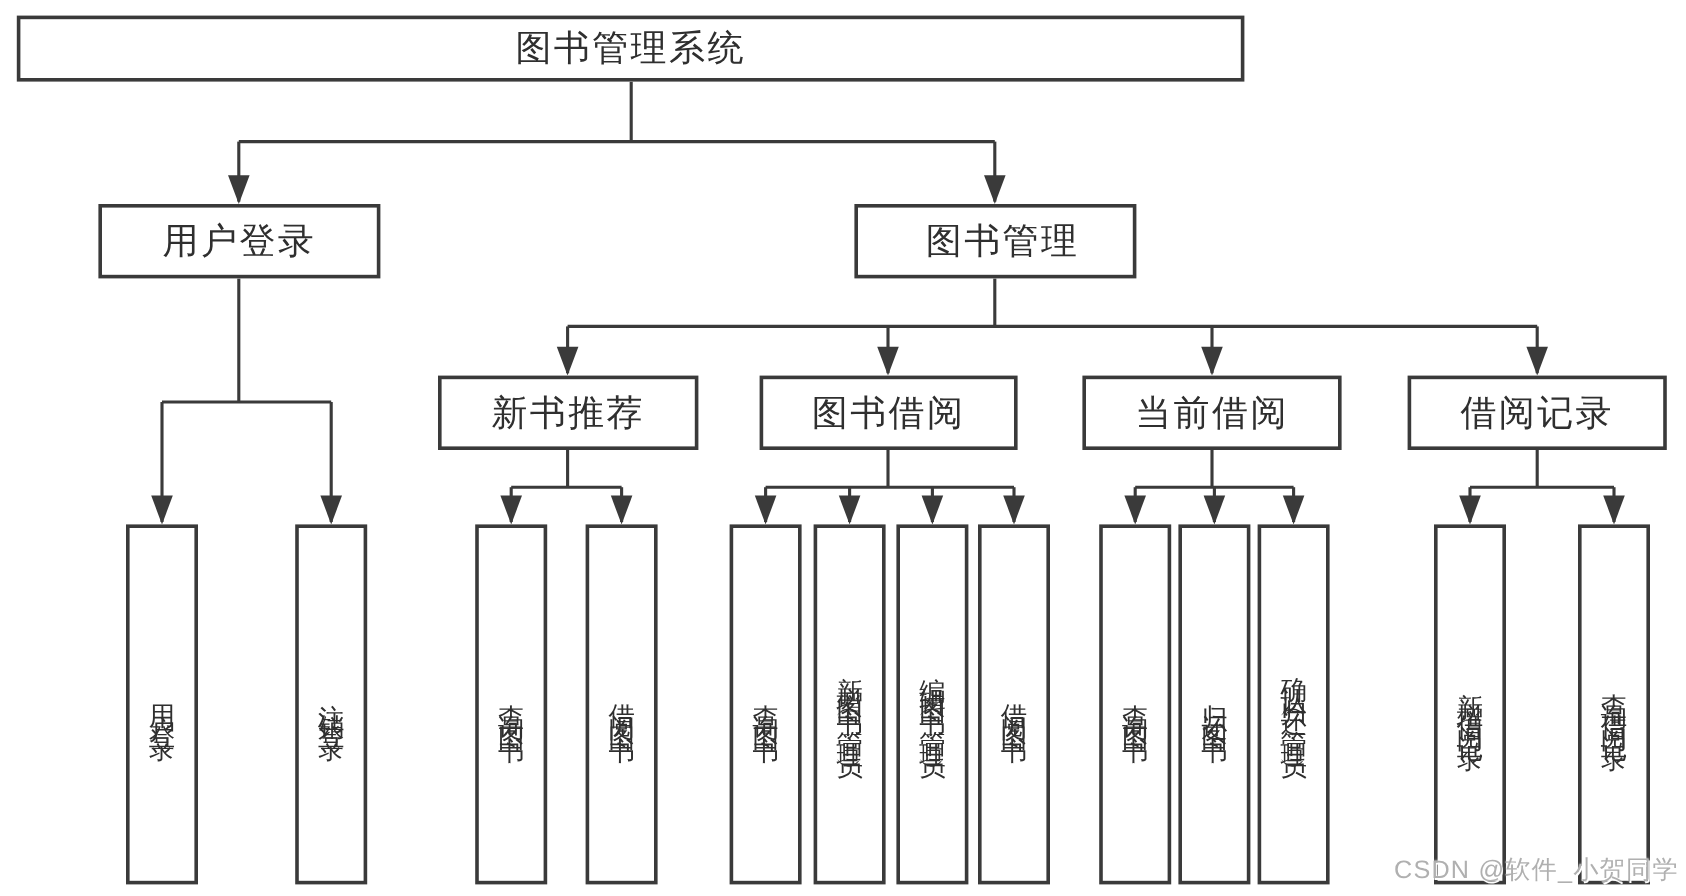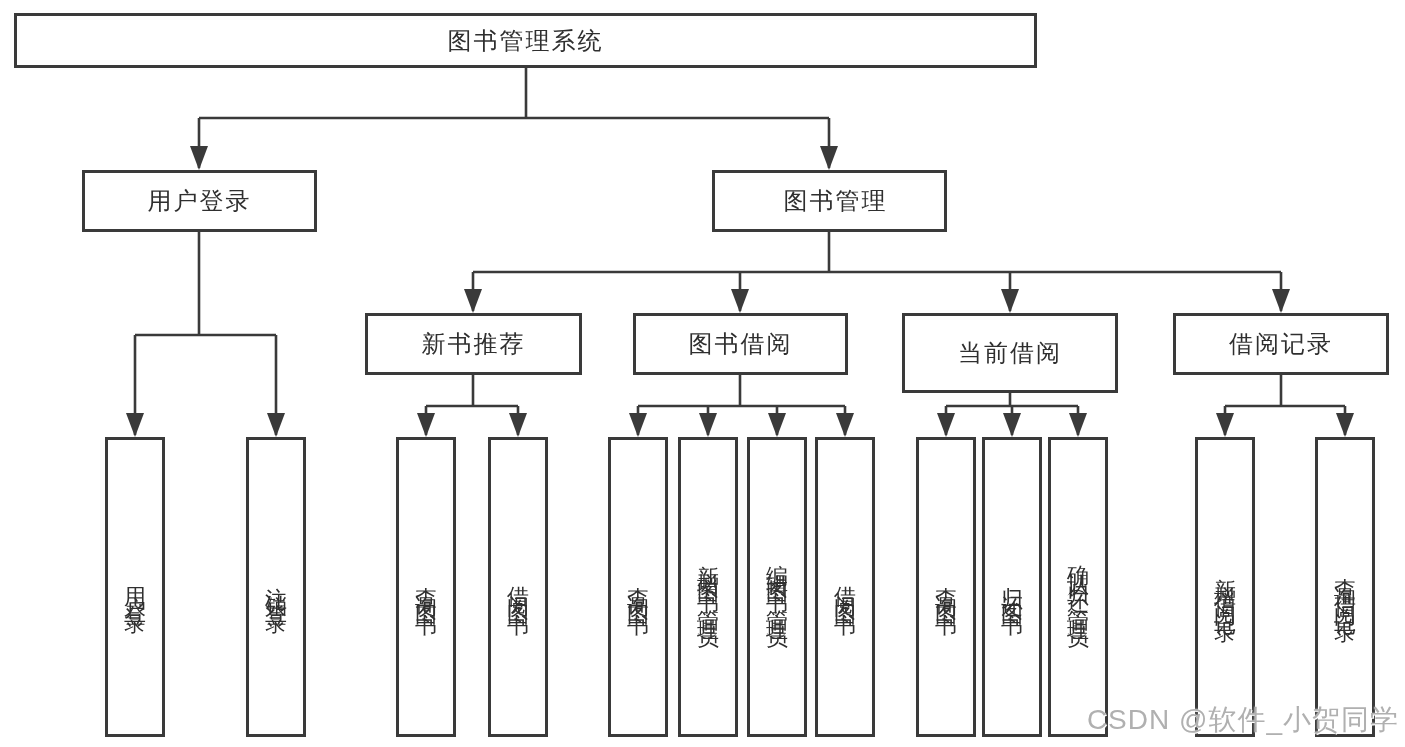--- a/index.html
+++ b/index.html
@@ -35,36 +35,36 @@
     box-sizing: border-box;
     background: #ffffff;
     border: 3px solid #3a3a3a;
     color: #2f2f2f;
     display: flex;
     align-items: center;
     justify-content: center;
     text-align: center;
   }
   .node.h {
-    font-size: 24px;
+    font-size: 30px;
     letter-spacing: 2px;
     white-space: nowrap;
   }
   .node.v {
     writing-mode: vertical-lr;
     text-orientation: mixed;
     font-size: 22px;
     letter-spacing: 9px;
     line-height: 1;
   }
   .watermark {
     position: absolute;
     right: 6px;
     bottom: 8px;
-    font-size: 28px;
+    font-size: 21px;
     letter-spacing: 1px;
     color: #b0b0b0;
     text-shadow: 0 0 2px #ffffff, 1px 1px 0 #ffffff;
     white-space: nowrap;
   }
 </style>
 </head>
 <body>
 
 <div id="canvas">
@@ -121,21 +121,21 @@
       <polygon points="1069,413 1087,413 1078,437" fill="#3a3a3a"></polygon>
       <polygon points="1216,413 1234,413 1225,437" fill="#3a3a3a"></polygon>
       <polygon points="1336,413 1354,413 1345,437" fill="#3a3a3a"></polygon>
     </svg>
   <div id="nodes-layer">
       <div class="node h" style="left: 14px; top: 13px; width: 1023px; height: 55px;">图书管理系统</div>
       <div class="node h" style="left: 82px; top: 170px; width: 235px; height: 62px;">用户登录</div>
       <div class="node h" style="left: 712px; top: 170px; width: 235px; height: 62px; padding-left: 12px;">图书管理</div>
       <div class="node h" style="left: 365px; top: 313px; width: 217px; height: 62px;">新书推荐</div>
       <div class="node h" style="left: 633px; top: 313px; width: 215px; height: 62px;">图书借阅</div>
-      <div class="node h" style="left: 902px; top: 313px; width: 216px; height: 80px;">当前借阅</div>
+      <div class="node h" style="left: 902px; top: 313px; width: 216px; height: 62px;">当前借阅</div>
       <div class="node h" style="left: 1173px; top: 313px; width: 216px; height: 62px;">借阅记录</div>
       <div class="node v" style="left: 105px; top: 437px; width: 60px; height: 300px;">用户登录</div>
       <div class="node v" style="left: 246px; top: 437px; width: 60px; height: 300px;">注销登录</div>
       <div class="node v" style="left: 396px; top: 437px; width: 60px; height: 300px;">查询图书</div>
       <div class="node v" style="left: 488px; top: 437px; width: 60px; height: 300px;">借阅图书</div>
       <div class="node v" style="left: 608px; top: 437px; width: 60px; height: 300px;">查询图书</div>
       <div class="node v" style="left: 678px; top: 437px; width: 60px; height: 300px;">新增图书（管理员）</div>
       <div class="node v" style="left: 747px; top: 437px; width: 60px; height: 300px;">编辑图书（管理员）</div>
       <div class="node v" style="left: 815px; top: 437px; width: 60px; height: 300px;">借阅图书</div>
       <div class="node v" style="left: 916px; top: 437px; width: 60px; height: 300px;">查询图书</div>

